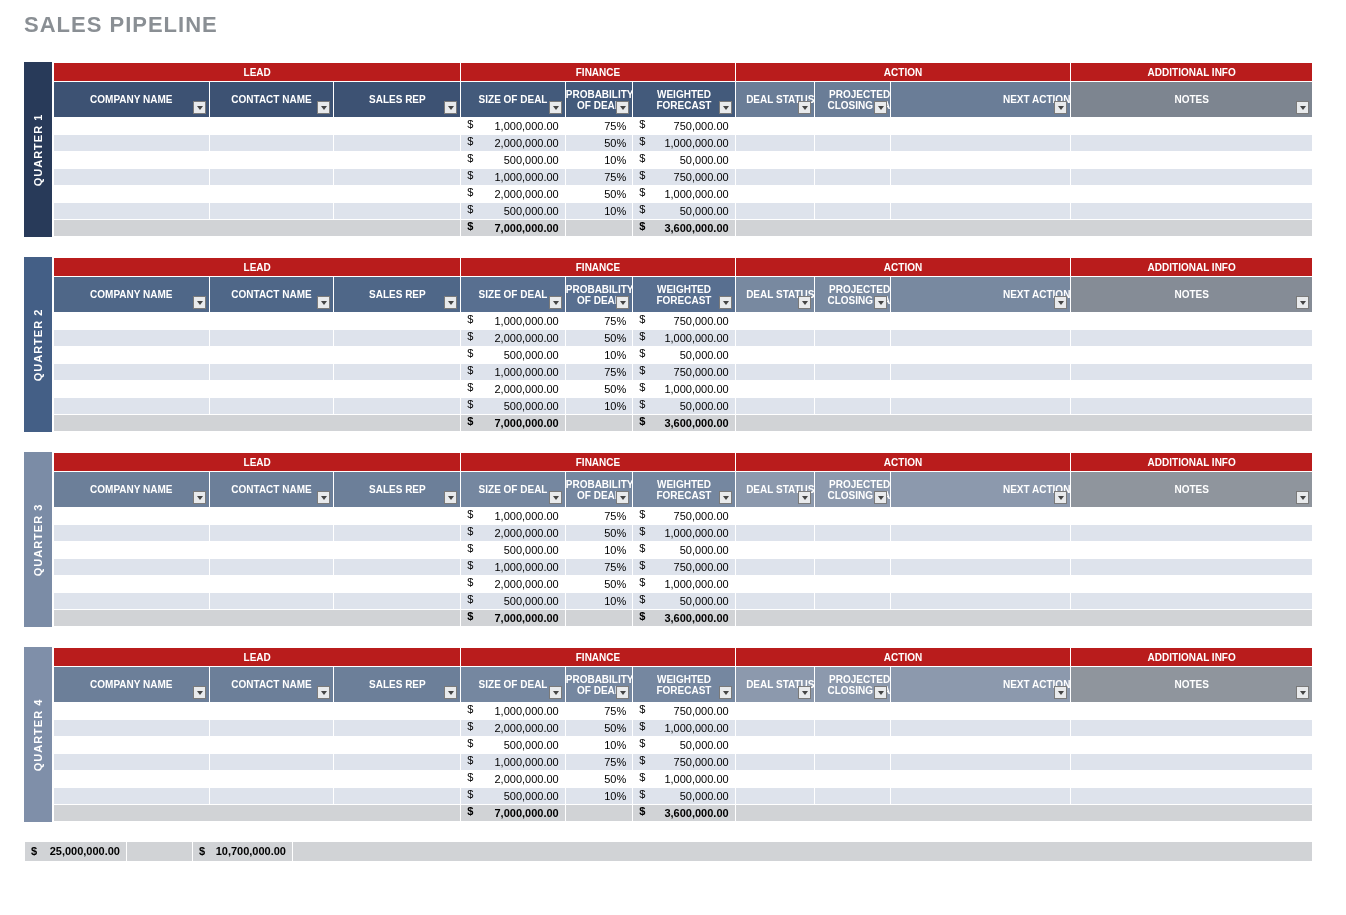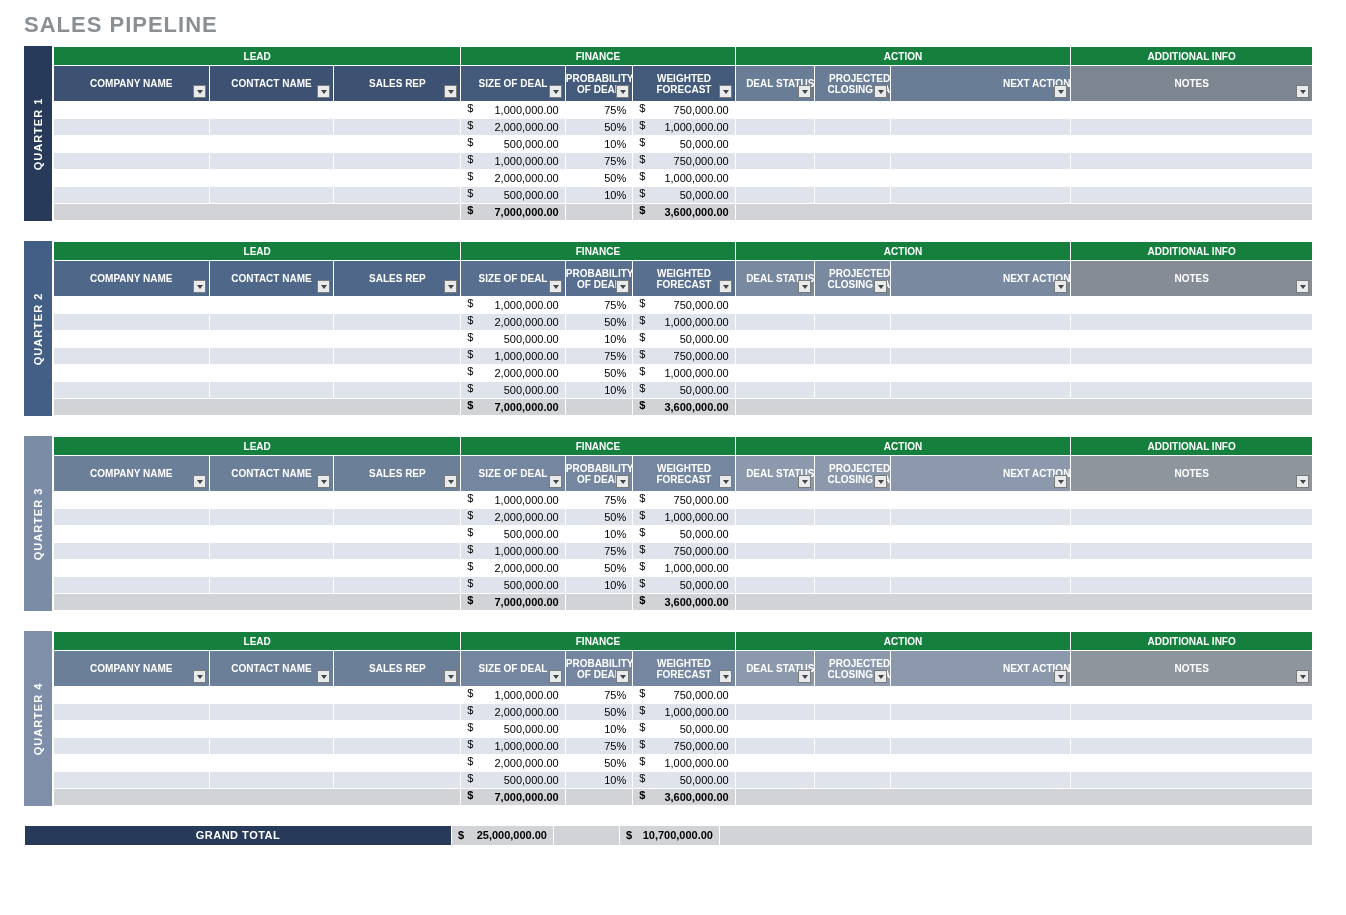--- a/index.html
+++ b/index.html
@@ -1,17 +1,17 @@
 <!DOCTYPE html>
 <html><head>
 <meta charset="utf-8">
 <style>
   html, body { margin: 0; padding: 0; background: #fff; font-family: Arial, Helvetica, sans-serif; font-size: 11px; color: #000; }
   .page { width: 1346px; padding: 10px 24px 40px 24px; box-sizing: border-box; }
-  .title { font-size: 22px; font-weight: 700; letter-spacing: 1px; color: #8a8f94; margin: 2px 0 8px 0; }
+  .title { font-size: 22px; font-weight: 700; letter-spacing: 1px; color: #8a8f94; margin: 2px 0 24px 0; }
 
   .quarter-block { display: flex; position: relative; margin-bottom: 20px; }
   .q-label-strip {
     width: 28px; background: #2a3a58; position: relative; flex: 0 0 28px;
     border-right: 1px solid #fff;
     display: flex; align-items: center; justify-content: center;
   }
   .q-label-strip.q1 { background: #283a59; }
   .q-label-strip.q2 { background: #445F86; }
   .q-label-strip.q3 { background: #7b8ca6; }
@@ -30,21 +30,21 @@
   table.pipeline col.c-deal    { width: 102px; }
   table.pipeline col.c-prob    { width: 66px; }
   table.pipeline col.c-fore    { width: 100px; }
   table.pipeline col.c-status  { width: 78px; }
   table.pipeline col.c-close   { width: 74px; }
   table.pipeline col.c-next    { width: 176px; }
   table.pipeline col.c-notes   { width: 236px; }
 
   th, td { border: 1px solid #fff; padding: 0; height: 17px; box-sizing: border-box; }
   th { background: #283a59; color: #fff; font-size: 10px; font-weight: 700; text-align: center; height: 19px; position: relative; }
-  th.group { background: #15803d; height: 19px; }
+  th.group { background: #b91c1c; height: 19px; }
   th.colhead { background: #3d5273; height: 36px; vertical-align: middle; position: relative; }
   th.colhead.finance { background: #435a7b; }
   th.colhead.action  { background: #6a7d97; text-align: right; }
   th.colhead.info    { background: #7d8590; margin-top: 13px; }
 
   .q2 th.colhead       { background: #4f6788; }
   .q2 th.colhead.finance{ background: #586f90; }
   .q2 th.colhead.action { background: #7889a0; }
   .q2 th.colhead.info   { background: #858c96; }
 
@@ -564,21 +564,20 @@
       <td class="cell"></td>
       <td class="cell money"><span class="sym">$</span><span>3,600,000.00</span></td>
       <td class="cell" colspan="4"></td>
     </tr>
           </tbody>
     </table>
   </div>
     </div>
 
   <div class="grand-row">
-    <div class="grand-label">GRAND TOTAL</div>
     <div class="grand-rest">
       <div class="grand-cell gc-deal money">
         <span class="sym">$</span><span>25,000,000.00</span>
       </div>
       <div class="grand-cell gc-prob"></div>
       <div class="grand-cell gc-fore money">
         <span class="sym">$</span><span>10,700,000.00</span>
       </div>
       <div class="grand-cell gc-rest"></div>
     </div>

